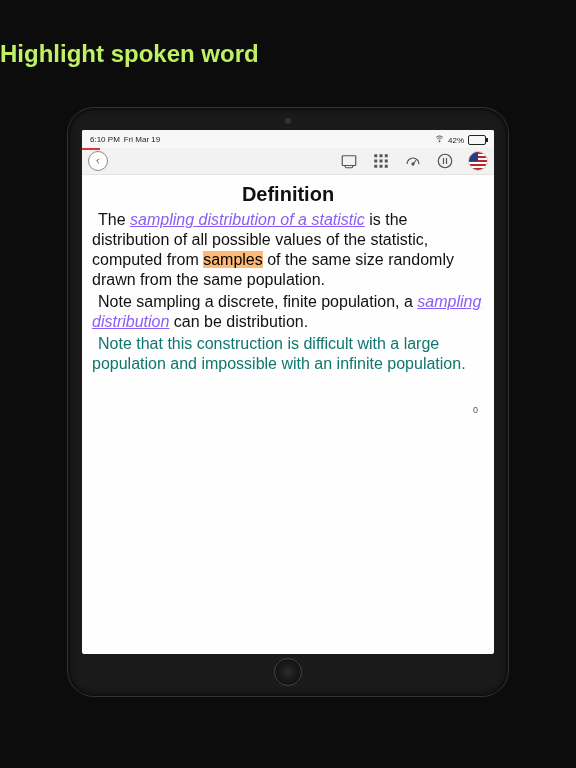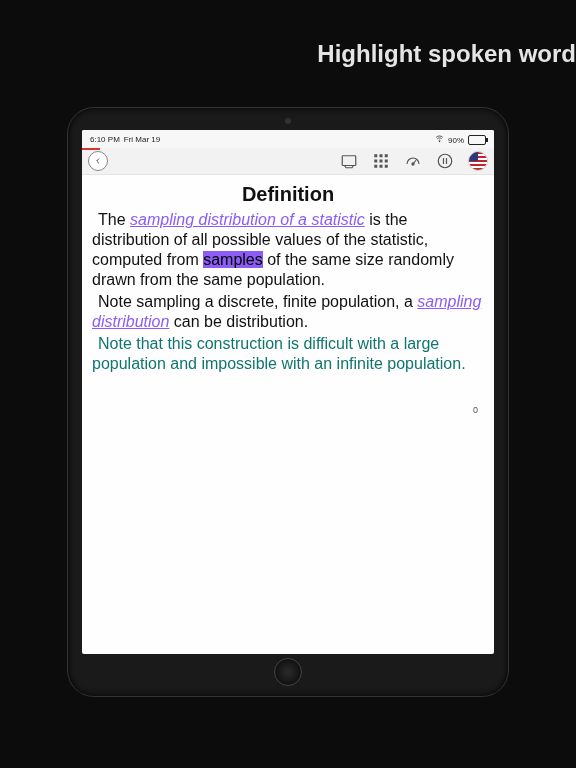--- a/index.html
+++ b/index.html
@@ -1,16 +1,16 @@
 <!DOCTYPE html>
 <html><head>
 <meta charset="utf-8">
 <style>
 html,body{margin:0;padding:0;width:576px;height:768px;background:#0c0c0c;font-family:-apple-system,Helvetica,Arial,sans-serif;overflow:hidden}
-.caption{width:100%;text-align:right;color:#e5e5e5;font-size:24px;font-weight:600;padding-top:40px}
+.caption{width:100%;text-align:left;color:#bef264;font-size:24px;font-weight:600;padding-top:40px}
 .tablet-wrap{display:flex;justify-content:center;margin-top:40px}
 .tablet{width:424px;height:572px;background:#1a1a1a;border-radius:26px;padding:8px;box-shadow:0 0 0 1px #333,inset 0 0 6px #000;position:relative}
 .screen-area{position:absolute;top:22px;left:14px;right:14px;bottom:42px;background:#fefefe;border-radius:2px;overflow:hidden;display:flex;flex-direction:column}
 .camera{position:absolute;top:10px;left:50%;transform:translateX(-50%);width:6px;height:6px;border-radius:50%;background:#333}
 .home-btn{position:absolute;bottom:10px;left:50%;transform:translateX(-50%);width:26px;height:26px;border-radius:50%;background:radial-gradient(circle,#2b2b2b 0%,#111 70%);border:1px solid #444}
 .status-bar{display:flex;justify-content:space-between;align-items:center;height:14px;padding:2px 8px;font-size:8px;color:#222;background:#f7f7f7}
 .status-left,.status-right{display:flex;align-items:flex-end;gap:4px}
 .wifi{width:9px;height:9px}
 .bat{display:inline-block;width:16px;height:8px;border:1px solid #222;border-radius:2px;position:relative}
 .bat:after{content:"";position:absolute;right:-3px;top:2px;width:2px;height:4px;background:#222}
@@ -22,21 +22,21 @@
 .tb-icon{width:18px;height:18px;color:#444}
 .tb-icon svg{width:100%;height:100%}
 .flag{width:18px;height:18px;border-radius:50%;overflow:hidden;background:#fff;border:.5px solid #ccc;position:relative}
 .flag-stripes{position:absolute;inset:0;background:repeating-linear-gradient(#c0232b 0 2px,#fff 2px 4px)}
 .flag-canton{position:absolute;top:0;left:0;width:9px;height:9px;background:#2a3a7c}
 .red-line{position:absolute;left:0;top:0;height:2px;width:18px;background:#d33}
 .content{flex:1;padding:6px 10px 4px 10px;color:#111;font-family:Arial,Helvetica,sans-serif;position:relative}
 .title{text-align:center;font-size:20px;font-weight:700;margin:2px 0 4px}
 .para{font-size:16px;line-height:1.25;margin:0 0 2px;text-indent:6px}
 .term{color:#8b5cf6;font-weight:400;font-style:italic;text-decoration:underline}
-.hl{background:#8b5cf6;color:#000}
+.hl{background:#fdba74;color:#000}
 .note{color:#0f766e;font-size:16px;line-height:1.28;text-indent:6px;margin-top:2px}
 .slide-idx{position:absolute;right:16px;top:230px;font-size:9px;color:#555}
 </style>
 </head>
 <body>
 
 <div class="caption">Highlight spoken word</div>
 
 <div class="tablet-wrap">
   <div class="tablet">
@@ -51,21 +51,21 @@
         </div>
         <div class="status-right">
           <span>
             <svg class="wifi" viewBox="0 0 24 24" fill="none" stroke="#222" stroke-width="2">
                 <path d="M3 9c5-5 13-5 18 0"></path>
                 <path d="M6 13c3.5-3.5 8.5-3.5 12 0"></path>
                 <path d="M10 17c1.2-1.2 2.8-1.2 4 0"></path>
                 <circle cx="12" cy="20" r="1" fill="#222"></circle>
               </svg>
           </span>
-          <span>90%</span>
+          <span>42%</span>
           <span class="bat"><span class="bat-inner"></span></span>
         </div>
       </div>
 
       <div class="toolbar">
         <div class="red-line"></div>
         <div class="back-btn">
           <svg viewBox="0 0 24 24" fill="none" stroke="#555" stroke-width="3">
               <polyline points="15 5 8 12 15 19"></polyline>
             </svg>

